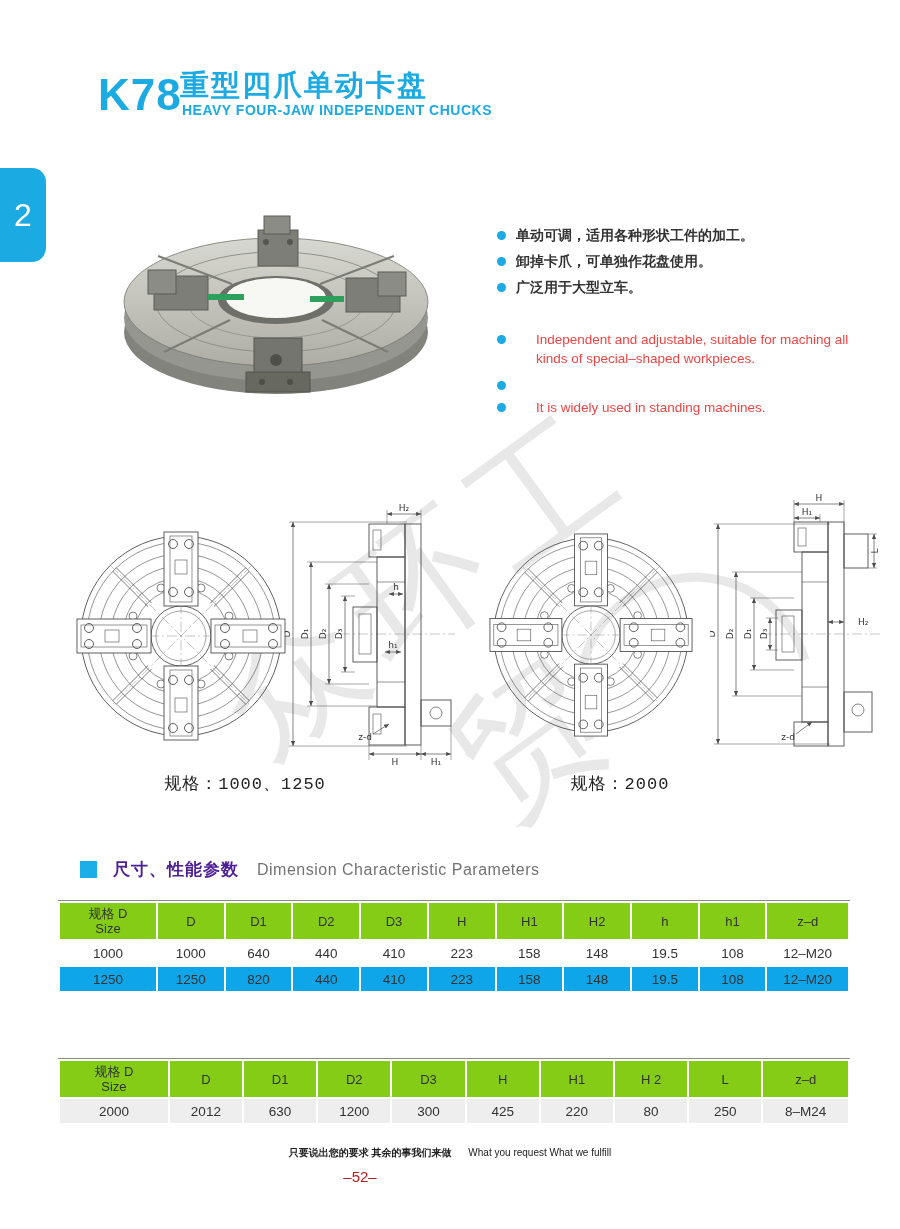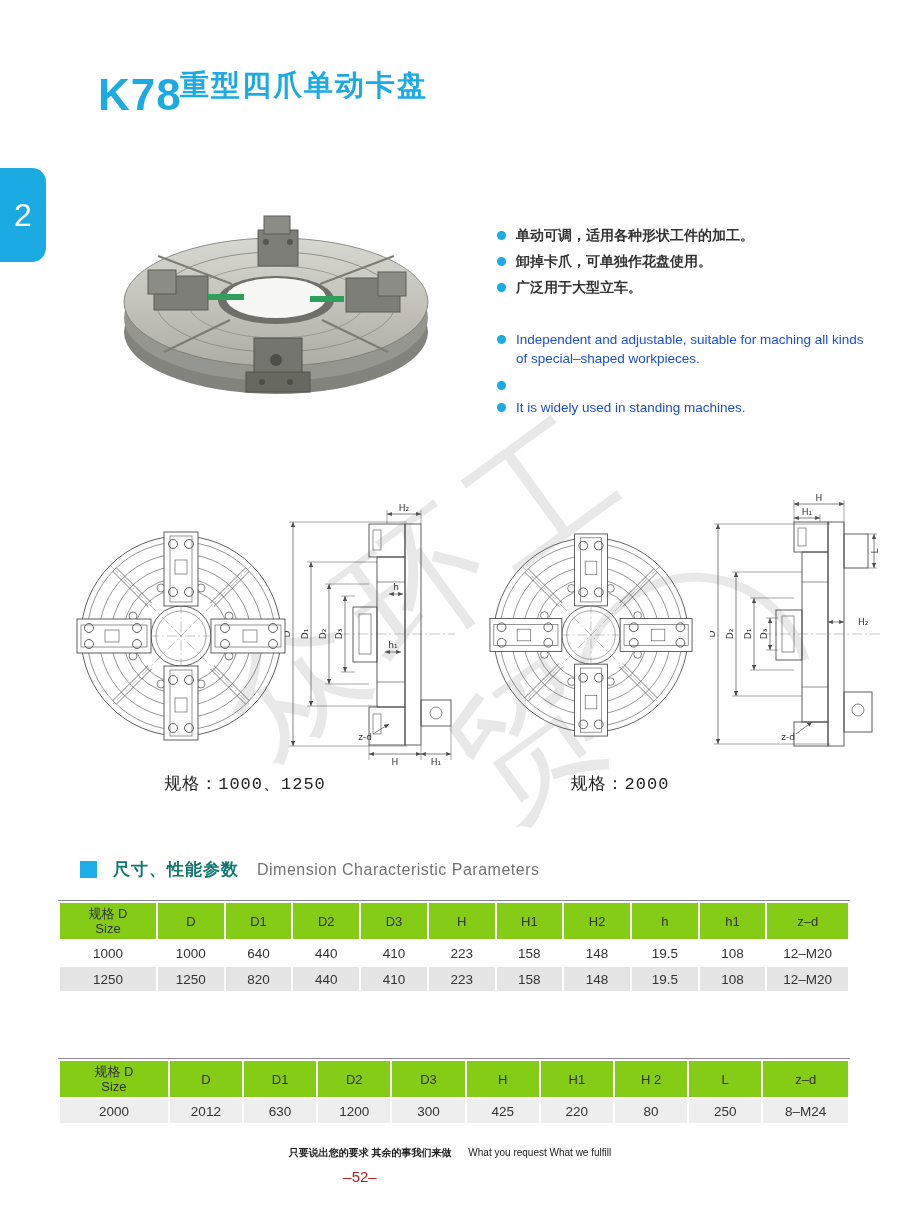--- a/index.html
+++ b/index.html
@@ -18,61 +18,62 @@
              font-family:"DejaVu Serif",serif;z-index:0;pointer-events:none;}
   .wm-arcs{position:absolute;left:560px;top:540px;z-index:0;pointer-events:none;}
   
   .photo{position:absolute;left:112px;top:210px;}
   
   .features{position:absolute;left:497px;top:226px;width:380px;}
   .feat{display:flex;margin-bottom:8px;}
   .feat .dot{width:9px;height:9px;border-radius:50%;background:#1caae3;margin:5px 10px 0 0;flex:none;}
   .feat.zh{font-size:14px;font-weight:bold;color:#333;line-height:18px;}
   .features .gap{height:26px;}
-  .feat.en{font-size:13.5px;color:#1d4ed8;line-height:19px;font-weight:normal;}
+  .feat.en{font-size:13.5px;color:#ef4444;line-height:19px;font-weight:normal;gap:20px;}
   
   .drawing{position:absolute;z-index:1;}
   svg text{font-family:"DejaVu Sans",sans-serif;fill:#333;}
   .caption{position:absolute;font-family:Liberation Mono, monospace;
            font-size:17px;color:#222;z-index:1;letter-spacing:1px;}
   
   .sect{position:absolute;left:80px;top:858px;display:flex;align-items:center;z-index:1;}
   .sect .sq{width:17px;height:17px;background:#1caee6;margin-right:16px;}
-  .sect .zh{font-size:17px;font-weight:bold;color:#0f766e;letter-spacing:1px;}
+  .sect .zh{font-size:17px;font-weight:bold;color:#4c1d95;letter-spacing:1px;}
   .sect .en{font-size:16px;color:#737373;margin-left:18px;font-weight:500;letter-spacing:.5px;}
   
   .table-wrap{position:absolute;left:58px;width:792px;border-top:1px solid #8a8a8a;z-index:1;}
   .t1{top:900px;} .t2{top:1058px;}
   table.spec{width:100%;border-collapse:separate;border-spacing:2px;table-layout:fixed;}
   table.spec td{background:#84cc16;text-align:center;vertical-align:middle;
                 font-size:13px;color:#333;padding:3px 1px;}
   table.spec tr.head td{height:30px;white-space:pre-line;line-height:15px;}
   table.spec tr.data td{height:18px;font-size:13.5px;}
   .t1 tr.r1 td{background:#ffffff;}
-  .t1 tr.r2 td{background:#e5e5e5;}
+  .t1 tr.r2 td{background:#0ea5e9;}
   .t2 tr.data td{background:#eeeeee;height:20px;}
   
   .slogan{position:absolute;left:0;top:1146px;width:900px;text-align:center;font-size:10px;color:#222;z-index:1;}
   .slogan .zh{font-weight:bold;}
   .slogan .en{margin-left:14px;}
   .pagenum{position:absolute;left:0;top:1168px;width:720px;text-align:center;
            font-size:15px;color:#b91c1c;z-index:1;}
 </style>
 </head>
 <body>
 
 <div class="page">
 
   <div class="watermark">众环工贸</div>
   <svg class="wm-arcs" width="260" height="240">
     <path d="M30,200 A115,115 0 1 1 245,120" stroke="#bdbdbd" stroke-width="9" fill="none" opacity="0.35"></path>
   </svg>
 
   <div class="model">K78</div>
   <div class="title-zh">重型四爪单动卡盘</div>
+  <div class="title-en">HEAVY FOUR-JAW INDEPENDENT CHUCKS</div>
   <div class="side-tab">
     <span>2</span>
   </div>
 
   <svg class="photo" width="330" height="196" viewBox="0 0 330 196">
     <defs>
       <linearGradient id="gTop" x1="0" y1="0" x2="0" y2="1">
         <stop offset="0" stop-color="#d8d8d2"></stop>
           <stop offset="1" stop-color="#aeaea6"></stop>
       </linearGradient>

